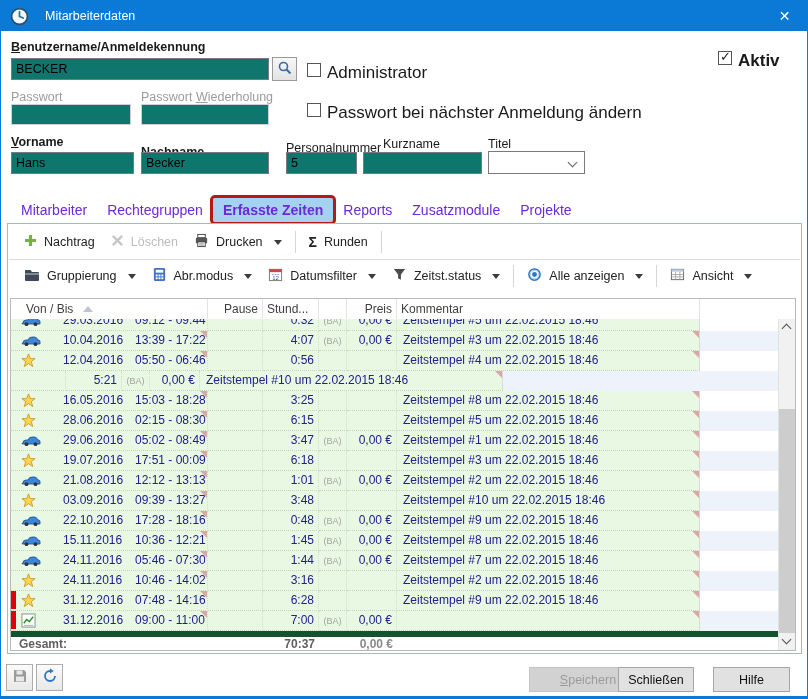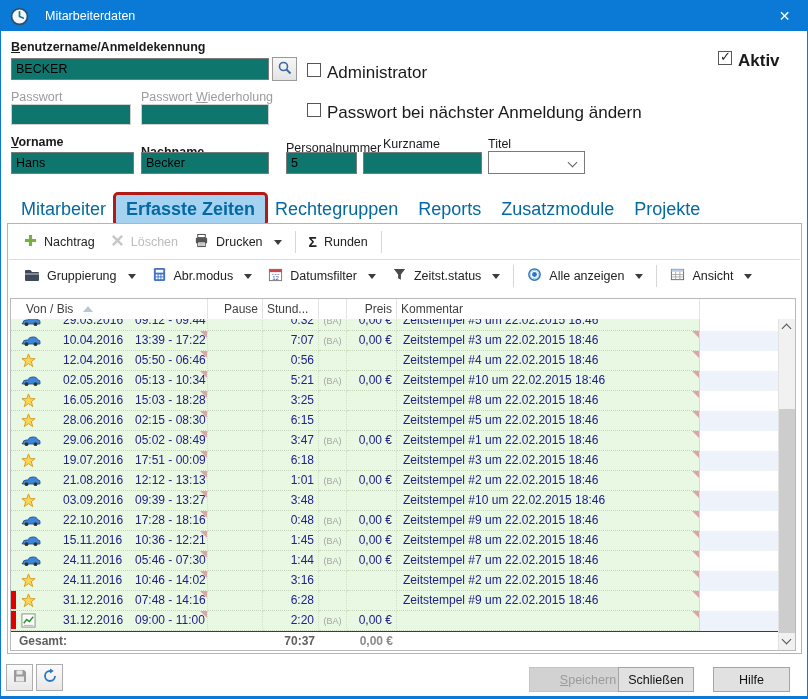--- a/index.html
+++ b/index.html
@@ -24,21 +24,21 @@
   .sq-btn{position:absolute;width:25px;height:24px;background:linear-gradient(#f7f7f7,#e3e3e3);
     border:1px solid #9a9a9a;display:flex;align-items:center;justify-content:center;}
   .cb{position:absolute;width:14px;height:14px;border:1px solid #555;background:#fff;}
   .cb.checked::after{content:"✓";position:absolute;left:1px;top:-3px;font-size:13px;color:#222;}
   .cblbl{position:absolute;font-size:17px;}
   .combo{position:absolute;height:23px;border:1px solid #7a7a7a;background:#fff;}
   .chev{position:absolute;right:8px;top:7px;width:7px;height:7px;border-left:1.6px solid #606060;
     border-bottom:1.6px solid #606060;transform:rotate(-45deg);}
   
   .tabs{position:absolute;left:10px;top:196px;height:25px;display:flex;align-items:center;}
-  .tab{padding:4px 10px;font-size:18px;color:#0369a1;}
+  .tab{padding:4px 10px;font-size:14px;color:#6d28d9;}
   .tab.selected{background:#a6d2f2;font-weight:bold;outline:3px solid #b21b15;border-radius:2px;}
   
   .panel{position:absolute;left:6px;top:222px;width:795px;height:431px;border:1px solid #a3b8ca;background:#fff;}
   .tbar{position:absolute;left:8px;display:flex;align-items:center;height:30px;}
   .tb1{top:3px;}
   .tbar-div{position:absolute;left:1px;right:1px;top:35px;height:1px;background:#dcdcdc;}
   .tb2{top:37px;}
   .tbtn{display:flex;align-items:center;gap:7px;padding:4px 8px;font-size:12.5px;color:#222;cursor:default;white-space:nowrap;}
   .tbtn.disabled{color:#bcbcbc;}
   .caret{width:0;height:0;border-left:4px solid transparent;border-right:4px solid transparent;border-top:5px solid #3c3c3c;margin-left:4px;}
@@ -65,21 +65,21 @@
   .td.c-komm{padding-left:6px;border-right:1px solid #d9d9d9;}
   .td.c-fill{background:#fff;border:none;}
   .tr.alt .c-fill{background:#eef2fb;}
   .td.c-von{display:flex;align-items:center;}
   .ricon{width:20px;height:16px;margin-left:10px;display:inline-flex;align-items:center;flex:none;}
   .date{width:72px;margin-left:22px;flex:none;}
   .time{flex:none;}
   .extra{font-size:9px;color:#999;margin-left:2px;}
   .flag{position:absolute;left:0;top:0;bottom:1px;width:5px;background:#e00000;}
   .mark{position:absolute;top:0;right:0;width:0;height:0;border-top:7px solid #dda6a6;border-left:7px solid transparent;}
-  .gfoot{display:flex;height:19px;border-top:1px solid #14532d;align-items:center;font-weight:bold;color:#5f5f5f;background:#fff;}
+  .gfoot{display:flex;height:19px;border-top:6px solid #14532d;align-items:center;font-weight:bold;color:#5f5f5f;background:#fff;}
   .fc{white-space:nowrap;}
   .gfoot .c-von{padding-left:8px;}
   .gfoot .c-stund{text-align:right;padding-right:4px;}
   .gfoot .c-preis{text-align:right;padding-right:4px;color:#8a8a8a;}
   
   .vsb{position:absolute;top:20px;right:0;bottom:0;width:17px;background:#f1f1f1;border-left:1px solid #e2e2e2;}
   .sb-arrow{position:absolute;left:0;width:16px;height:17px;}
   .sb-arrow span{position:absolute;left:4px;width:7px;height:7px;border-left:1.5px solid #505050;border-top:1.5px solid #505050;}
   .sb-up{top:0;} .sb-up span{top:6px;transform:rotate(45deg);}
   .sb-down{bottom:0;} .sb-down span{top:3px;transform:rotate(-135deg);}
@@ -135,22 +135,22 @@
   <input class="inp" style="left: 10px; top: 151px; width: 123px;" value="Hans">
   <input class="inp" style="left: 140px; top: 151px; width: 128px;" value="Becker">
   <input class="inp" style="left: 285px; top: 151px; width: 71px;" value="5">
   <input class="inp" style="left: 362px; top: 151px; width: 119px;" value="">
   <div class="combo" style="left:487px;top:150px;width:97px;">
     <span class="chev"></span>
   </div>
 
   <div class="tabs">
     <div class="tab">Mitarbeiter</div>
+    <div class="tab">Rechtegruppen</div>
     <div class="tab selected">Erfasste Zeiten</div>
-    <div class="tab">Rechtegruppen</div>
     <div class="tab">Reports</div>
     <div class="tab">Zusatzmodule</div>
     <div class="tab">Projekte</div>
   </div>
 
   <div class="panel">
 
     <div class="tbar tb1">
       <div class="tbtn">
         <span><svg viewBox="0 0 14 14" width="13" height="13">
@@ -296,21 +296,21 @@
                   <path d="M2 8 Q2 5 5 5 L7 5 Q8 2 11 2 L13.5 2 Q15.8 2 16.8 5 L18 5 Q19 5.2 19 7 L19 9 L1.3 9 L1.3 8 Z" fill="#3b86d8" stroke="#1c4f8a" stroke-width="0.8"></path>
                   <circle cx="5.5" cy="9.2" r="1.9" fill="#333"></circle>
                   <circle cx="14.5" cy="9.2" r="1.9" fill="#333"></circle>
                 </svg>
               </span>
               <span class="date">10.04.2016</span>
               <span class="time">13:39 - 17:22</span>
               <span class="mark"></span>
             </div>
             <div class="td c-pause"></div>
-            <div class="td c-stund">7:07</div>
+            <div class="td c-stund">4:07</div>
             <div class="td c-ba">(BA)</div>
             <div class="td c-preis">0,00 €</div>
             <div class="td c-komm">Zeitstempel #3 um 22.02.2015 18:46<span class="mark"></span></div>
             <div class="td c-fill"></div>
           </div>
           <div class="tr">
             <div class="td c-von">
               <span class="ricon">
                 <svg viewBox="0 0 16 16" width="15" height="15">
                   <path d="M8 1 L10 6 L15 6 L11 9.2 L12.5 14.5 L8 11.3 L3.5 14.5 L5 9.2 L1 6 L6 6 Z" fill="#ffd44d" stroke="#cf9a2c" stroke-width="1"></path>
@@ -321,200 +321,188 @@
               <span class="mark"></span>
             </div>
             <div class="td c-pause"></div>
             <div class="td c-stund">0:56</div>
             <div class="td c-ba"></div>
             <div class="td c-preis"></div>
             <div class="td c-komm">Zeitstempel #4 um 22.02.2015 18:46<span class="mark"></span></div>
             <div class="td c-fill"></div>
           </div>
           <div class="tr alt">
+            <div class="td c-pause"></div>
+            <div class="td c-stund">5:21</div>
+            <div class="td c-ba">(BA)</div>
+            <div class="td c-preis">0,00 €</div>
+            <div class="td c-komm">Zeitstempel #10 um 22.02.2015 18:46<span class="mark"></span></div>
+            <div class="td c-fill"></div>
+          </div>
+          <div class="tr">
+            <div class="td c-von">
+              <span class="ricon">
+                <svg viewBox="0 0 16 16" width="15" height="15">
+                  <path d="M8 1 L10 6 L15 6 L11 9.2 L12.5 14.5 L8 11.3 L3.5 14.5 L5 9.2 L1 6 L6 6 Z" fill="#ffd44d" stroke="#cf9a2c" stroke-width="1"></path>
+                </svg>
+              </span>
+              <span class="date">16.05.2016</span>
+              <span class="time">15:03 - 18:28</span>
+              <span class="mark"></span>
+            </div>
+            <div class="td c-pause"></div>
+            <div class="td c-stund">3:25</div>
+            <div class="td c-ba"></div>
+            <div class="td c-preis"></div>
+            <div class="td c-komm">Zeitstempel #8 um 22.02.2015 18:46<span class="mark"></span></div>
+            <div class="td c-fill"></div>
+          </div>
+          <div class="tr alt">
+            <div class="td c-von">
+              <span class="ricon">
+                <svg viewBox="0 0 16 16" width="15" height="15">
+                  <path d="M8 1 L10 6 L15 6 L11 9.2 L12.5 14.5 L8 11.3 L3.5 14.5 L5 9.2 L1 6 L6 6 Z" fill="#ffd44d" stroke="#cf9a2c" stroke-width="1"></path>
+                </svg>
+              </span>
+              <span class="date">28.06.2016</span>
+              <span class="time">02:15 - 08:30</span>
+              <span class="mark"></span>
+            </div>
+            <div class="td c-pause"></div>
+            <div class="td c-stund">6:15</div>
+            <div class="td c-ba"></div>
+            <div class="td c-preis"></div>
+            <div class="td c-komm">Zeitstempel #5 um 22.02.2015 18:46<span class="mark"></span></div>
+            <div class="td c-fill"></div>
+          </div>
+          <div class="tr">
             <div class="td c-von">
               <span class="ricon">
                 <svg viewBox="0 0 20 12" width="20" height="12">
                   <path d="M2 8 Q2 5 5 5 L7 5 Q8 2 11 2 L13.5 2 Q15.8 2 16.8 5 L18 5 Q19 5.2 19 7 L19 9 L1.3 9 L1.3 8 Z" fill="#3b86d8" stroke="#1c4f8a" stroke-width="0.8"></path>
                   <circle cx="5.5" cy="9.2" r="1.9" fill="#333"></circle>
                   <circle cx="14.5" cy="9.2" r="1.9" fill="#333"></circle>
                 </svg>
               </span>
-              <span class="date">02.05.2016</span>
-              <span class="time">05:13 - 10:34</span>
-              <span class="mark"></span>
-            </div>
-            <div class="td c-pause"></div>
-            <div class="td c-stund">5:21</div>
-            <div class="td c-ba">(BA)</div>
-            <div class="td c-preis">0,00 €</div>
-            <div class="td c-komm">Zeitstempel #10 um 22.02.2015 18:46<span class="mark"></span></div>
-            <div class="td c-fill"></div>
-          </div>
-          <div class="tr">
+              <span class="date">29.06.2016</span>
+              <span class="time">05:02 - 08:49</span>
+              <span class="mark"></span>
+            </div>
+            <div class="td c-pause"></div>
+            <div class="td c-stund">3:47</div>
+            <div class="td c-ba">(BA)</div>
+            <div class="td c-preis">0,00 €</div>
+            <div class="td c-komm">Zeitstempel #1 um 22.02.2015 18:46<span class="mark"></span></div>
+            <div class="td c-fill"></div>
+          </div>
+          <div class="tr alt">
             <div class="td c-von">
               <span class="ricon">
                 <svg viewBox="0 0 16 16" width="15" height="15">
                   <path d="M8 1 L10 6 L15 6 L11 9.2 L12.5 14.5 L8 11.3 L3.5 14.5 L5 9.2 L1 6 L6 6 Z" fill="#ffd44d" stroke="#cf9a2c" stroke-width="1"></path>
                 </svg>
               </span>
-              <span class="date">16.05.2016</span>
-              <span class="time">15:03 - 18:28</span>
-              <span class="mark"></span>
-            </div>
-            <div class="td c-pause"></div>
-            <div class="td c-stund">3:25</div>
+              <span class="date">19.07.2016</span>
+              <span class="time">17:51 - 00:09</span>
+              <span class="mark"></span>
+            </div>
+            <div class="td c-pause"></div>
+            <div class="td c-stund">6:18</div>
             <div class="td c-ba"></div>
             <div class="td c-preis"></div>
-            <div class="td c-komm">Zeitstempel #8 um 22.02.2015 18:46<span class="mark"></span></div>
-            <div class="td c-fill"></div>
-          </div>
-          <div class="tr alt">
-            <div class="td c-von">
-              <span class="ricon">
-                <svg viewBox="0 0 16 16" width="15" height="15">
-                  <path d="M8 1 L10 6 L15 6 L11 9.2 L12.5 14.5 L8 11.3 L3.5 14.5 L5 9.2 L1 6 L6 6 Z" fill="#ffd44d" stroke="#cf9a2c" stroke-width="1"></path>
-                </svg>
-              </span>
-              <span class="date">28.06.2016</span>
-              <span class="time">02:15 - 08:30</span>
-              <span class="mark"></span>
-            </div>
-            <div class="td c-pause"></div>
-            <div class="td c-stund">6:15</div>
-            <div class="td c-ba"></div>
-            <div class="td c-preis"></div>
-            <div class="td c-komm">Zeitstempel #5 um 22.02.2015 18:46<span class="mark"></span></div>
+            <div class="td c-komm">Zeitstempel #3 um 22.02.2015 18:46<span class="mark"></span></div>
             <div class="td c-fill"></div>
           </div>
           <div class="tr">
             <div class="td c-von">
               <span class="ricon">
                 <svg viewBox="0 0 20 12" width="20" height="12">
                   <path d="M2 8 Q2 5 5 5 L7 5 Q8 2 11 2 L13.5 2 Q15.8 2 16.8 5 L18 5 Q19 5.2 19 7 L19 9 L1.3 9 L1.3 8 Z" fill="#3b86d8" stroke="#1c4f8a" stroke-width="0.8"></path>
                   <circle cx="5.5" cy="9.2" r="1.9" fill="#333"></circle>
                   <circle cx="14.5" cy="9.2" r="1.9" fill="#333"></circle>
                 </svg>
               </span>
-              <span class="date">29.06.2016</span>
-              <span class="time">05:02 - 08:49</span>
-              <span class="mark"></span>
-            </div>
-            <div class="td c-pause"></div>
-            <div class="td c-stund">3:47</div>
-            <div class="td c-ba">(BA)</div>
-            <div class="td c-preis">0,00 €</div>
-            <div class="td c-komm">Zeitstempel #1 um 22.02.2015 18:46<span class="mark"></span></div>
+              <span class="date">21.08.2016</span>
+              <span class="time">12:12 - 13:13</span>
+              <span class="mark"></span>
+            </div>
+            <div class="td c-pause"></div>
+            <div class="td c-stund">1:01</div>
+            <div class="td c-ba">(BA)</div>
+            <div class="td c-preis">0,00 €</div>
+            <div class="td c-komm">Zeitstempel #2 um 22.02.2015 18:46<span class="mark"></span></div>
             <div class="td c-fill"></div>
           </div>
           <div class="tr alt">
             <div class="td c-von">
               <span class="ricon">
                 <svg viewBox="0 0 16 16" width="15" height="15">
                   <path d="M8 1 L10 6 L15 6 L11 9.2 L12.5 14.5 L8 11.3 L3.5 14.5 L5 9.2 L1 6 L6 6 Z" fill="#ffd44d" stroke="#cf9a2c" stroke-width="1"></path>
                 </svg>
               </span>
-              <span class="date">19.07.2016</span>
-              <span class="time">17:51 - 00:09</span>
-              <span class="mark"></span>
-            </div>
-            <div class="td c-pause"></div>
-            <div class="td c-stund">6:18</div>
+              <span class="date">03.09.2016</span>
+              <span class="time">09:39 - 13:27</span>
+              <span class="mark"></span>
+            </div>
+            <div class="td c-pause"></div>
+            <div class="td c-stund">3:48</div>
             <div class="td c-ba"></div>
             <div class="td c-preis"></div>
-            <div class="td c-komm">Zeitstempel #3 um 22.02.2015 18:46<span class="mark"></span></div>
+            <div class="td c-komm">Zeitstempel #10 um 22.02.2015 18:46<span class="mark"></span></div>
             <div class="td c-fill"></div>
           </div>
           <div class="tr">
             <div class="td c-von">
               <span class="ricon">
                 <svg viewBox="0 0 20 12" width="20" height="12">
                   <path d="M2 8 Q2 5 5 5 L7 5 Q8 2 11 2 L13.5 2 Q15.8 2 16.8 5 L18 5 Q19 5.2 19 7 L19 9 L1.3 9 L1.3 8 Z" fill="#3b86d8" stroke="#1c4f8a" stroke-width="0.8"></path>
                   <circle cx="5.5" cy="9.2" r="1.9" fill="#333"></circle>
                   <circle cx="14.5" cy="9.2" r="1.9" fill="#333"></circle>
                 </svg>
               </span>
-              <span class="date">21.08.2016</span>
-              <span class="time">12:12 - 13:13</span>
-              <span class="mark"></span>
-            </div>
-            <div class="td c-pause"></div>
-            <div class="td c-stund">1:01</div>
-            <div class="td c-ba">(BA)</div>
-            <div class="td c-preis">0,00 €</div>
-            <div class="td c-komm">Zeitstempel #2 um 22.02.2015 18:46<span class="mark"></span></div>
-            <div class="td c-fill"></div>
-          </div>
-          <div class="tr alt">
-            <div class="td c-von">
-              <span class="ricon">
-                <svg viewBox="0 0 16 16" width="15" height="15">
-                  <path d="M8 1 L10 6 L15 6 L11 9.2 L12.5 14.5 L8 11.3 L3.5 14.5 L5 9.2 L1 6 L6 6 Z" fill="#ffd44d" stroke="#cf9a2c" stroke-width="1"></path>
-                </svg>
-              </span>
-              <span class="date">03.09.2016</span>
-              <span class="time">09:39 - 13:27</span>
-              <span class="mark"></span>
-            </div>
-            <div class="td c-pause"></div>
-            <div class="td c-stund">3:48</div>
-            <div class="td c-ba"></div>
-            <div class="td c-preis"></div>
-            <div class="td c-komm">Zeitstempel #10 um 22.02.2015 18:46<span class="mark"></span></div>
-            <div class="td c-fill"></div>
-          </div>
-          <div class="tr">
+              <span class="date">22.10.2016</span>
+              <span class="time">17:28 - 18:16</span>
+              <span class="mark"></span>
+            </div>
+            <div class="td c-pause"></div>
+            <div class="td c-stund">0:48</div>
+            <div class="td c-ba">(BA)</div>
+            <div class="td c-preis">0,00 €</div>
+            <div class="td c-komm">Zeitstempel #9 um 22.02.2015 18:46<span class="mark"></span></div>
+            <div class="td c-fill"></div>
+          </div>
+          <div class="tr alt">
             <div class="td c-von">
               <span class="ricon">
                 <svg viewBox="0 0 20 12" width="20" height="12">
                   <path d="M2 8 Q2 5 5 5 L7 5 Q8 2 11 2 L13.5 2 Q15.8 2 16.8 5 L18 5 Q19 5.2 19 7 L19 9 L1.3 9 L1.3 8 Z" fill="#3b86d8" stroke="#1c4f8a" stroke-width="0.8"></path>
                   <circle cx="5.5" cy="9.2" r="1.9" fill="#333"></circle>
                   <circle cx="14.5" cy="9.2" r="1.9" fill="#333"></circle>
                 </svg>
               </span>
-              <span class="date">22.10.2016</span>
-              <span class="time">17:28 - 18:16</span>
-              <span class="mark"></span>
-            </div>
-            <div class="td c-pause"></div>
-            <div class="td c-stund">0:48</div>
-            <div class="td c-ba">(BA)</div>
-            <div class="td c-preis">0,00 €</div>
-            <div class="td c-komm">Zeitstempel #9 um 22.02.2015 18:46<span class="mark"></span></div>
-            <div class="td c-fill"></div>
-          </div>
-          <div class="tr alt">
+              <span class="date">15.11.2016</span>
+              <span class="time">10:36 - 12:21</span>
+              <span class="mark"></span>
+            </div>
+            <div class="td c-pause"></div>
+            <div class="td c-stund">1:45</div>
+            <div class="td c-ba">(BA)</div>
+            <div class="td c-preis">0,00 €</div>
+            <div class="td c-komm">Zeitstempel #8 um 22.02.2015 18:46<span class="mark"></span></div>
+            <div class="td c-fill"></div>
+          </div>
+          <div class="tr">
             <div class="td c-von">
               <span class="ricon">
                 <svg viewBox="0 0 20 12" width="20" height="12">
                   <path d="M2 8 Q2 5 5 5 L7 5 Q8 2 11 2 L13.5 2 Q15.8 2 16.8 5 L18 5 Q19 5.2 19 7 L19 9 L1.3 9 L1.3 8 Z" fill="#3b86d8" stroke="#1c4f8a" stroke-width="0.8"></path>
                   <circle cx="5.5" cy="9.2" r="1.9" fill="#333"></circle>
                   <circle cx="14.5" cy="9.2" r="1.9" fill="#333"></circle>
                 </svg>
               </span>
-              <span class="date">15.11.2016</span>
-              <span class="time">10:36 - 12:21</span>
-              <span class="mark"></span>
-            </div>
-            <div class="td c-pause"></div>
-            <div class="td c-stund">1:45</div>
-            <div class="td c-ba">(BA)</div>
-            <div class="td c-preis">0,00 €</div>
-            <div class="td c-komm">Zeitstempel #8 um 22.02.2015 18:46<span class="mark"></span></div>
-            <div class="td c-fill"></div>
-          </div>
-          <div class="tr">
-            <div class="td c-von">
-              <span class="ricon">
-                <svg viewBox="0 0 20 12" width="20" height="12">
-                  <path d="M2 8 Q2 5 5 5 L7 5 Q8 2 11 2 L13.5 2 Q15.8 2 16.8 5 L18 5 Q19 5.2 19 7 L19 9 L1.3 9 L1.3 8 Z" fill="#3b86d8" stroke="#1c4f8a" stroke-width="0.8"></path>
-                  <circle cx="5.5" cy="9.2" r="1.9" fill="#333"></circle>
-                  <circle cx="14.5" cy="9.2" r="1.9" fill="#333"></circle>
-                </svg>
-              </span>
               <span class="date">24.11.2016</span>
               <span class="time">05:46 - 07:30</span>
               <span class="mark"></span>
             </div>
             <div class="td c-pause"></div>
             <div class="td c-stund">1:44</div>
             <div class="td c-ba">(BA)</div>
             <div class="td c-preis">0,00 €</div>
             <div class="td c-komm">Zeitstempel #7 um 22.02.2015 18:46<span class="mark"></span></div>
             <div class="td c-fill"></div>
@@ -565,21 +553,21 @@
                   <path d="M3 11 L6 7 L9 9 L13 4" stroke="#2a9a2a" stroke-width="1.6" fill="none"></path>
                   <path d="M3 13.2 L13 13.2" stroke="#b0b0b0"></path>
                 </svg>
               </span>
               <span class="date">31.12.2016</span>
               <span class="time">09:00 - 11:00</span>
               <span class="extra">(</span>
               <span class="mark"></span>
             </div>
             <div class="td c-pause"></div>
-            <div class="td c-stund">2:20</div>
+            <div class="td c-stund">7:00</div>
             <div class="td c-ba">(BA)</div>
             <div class="td c-preis">0,00 €</div>
             <div class="td c-komm">
               <span class="mark"></span>
             </div>
             <div class="td c-fill"></div>
           </div>
         </div>
       <div class="gfoot">
         <div class="fc c-von">Gesamt:</div>

